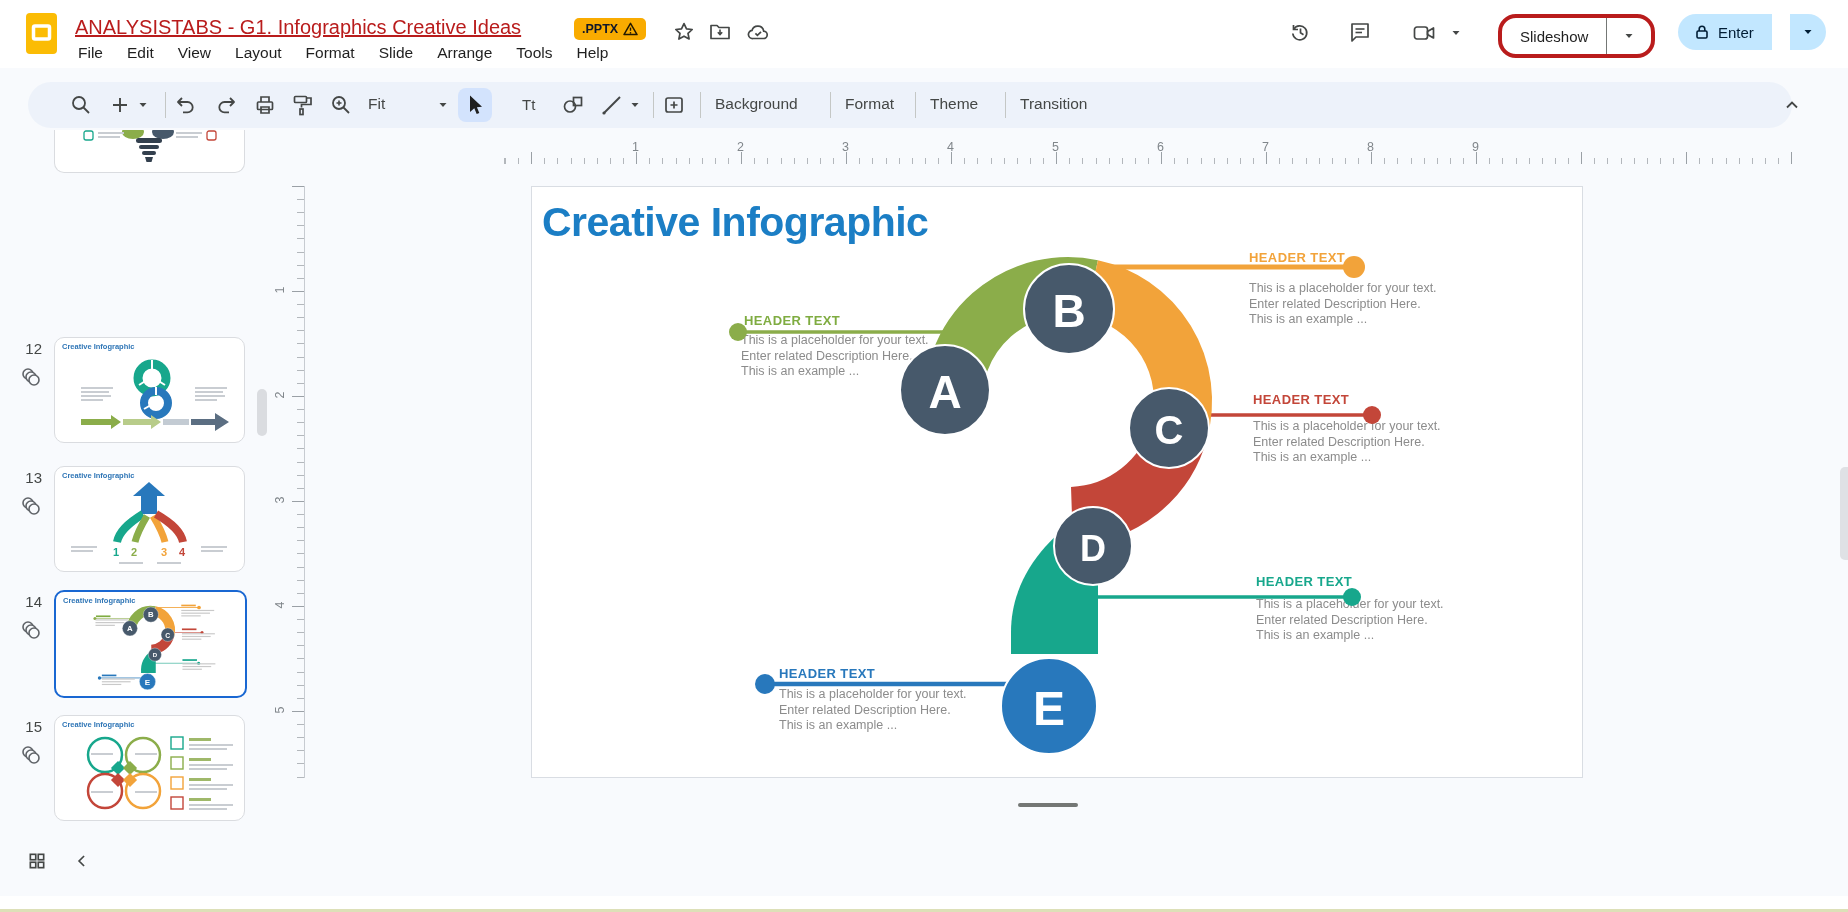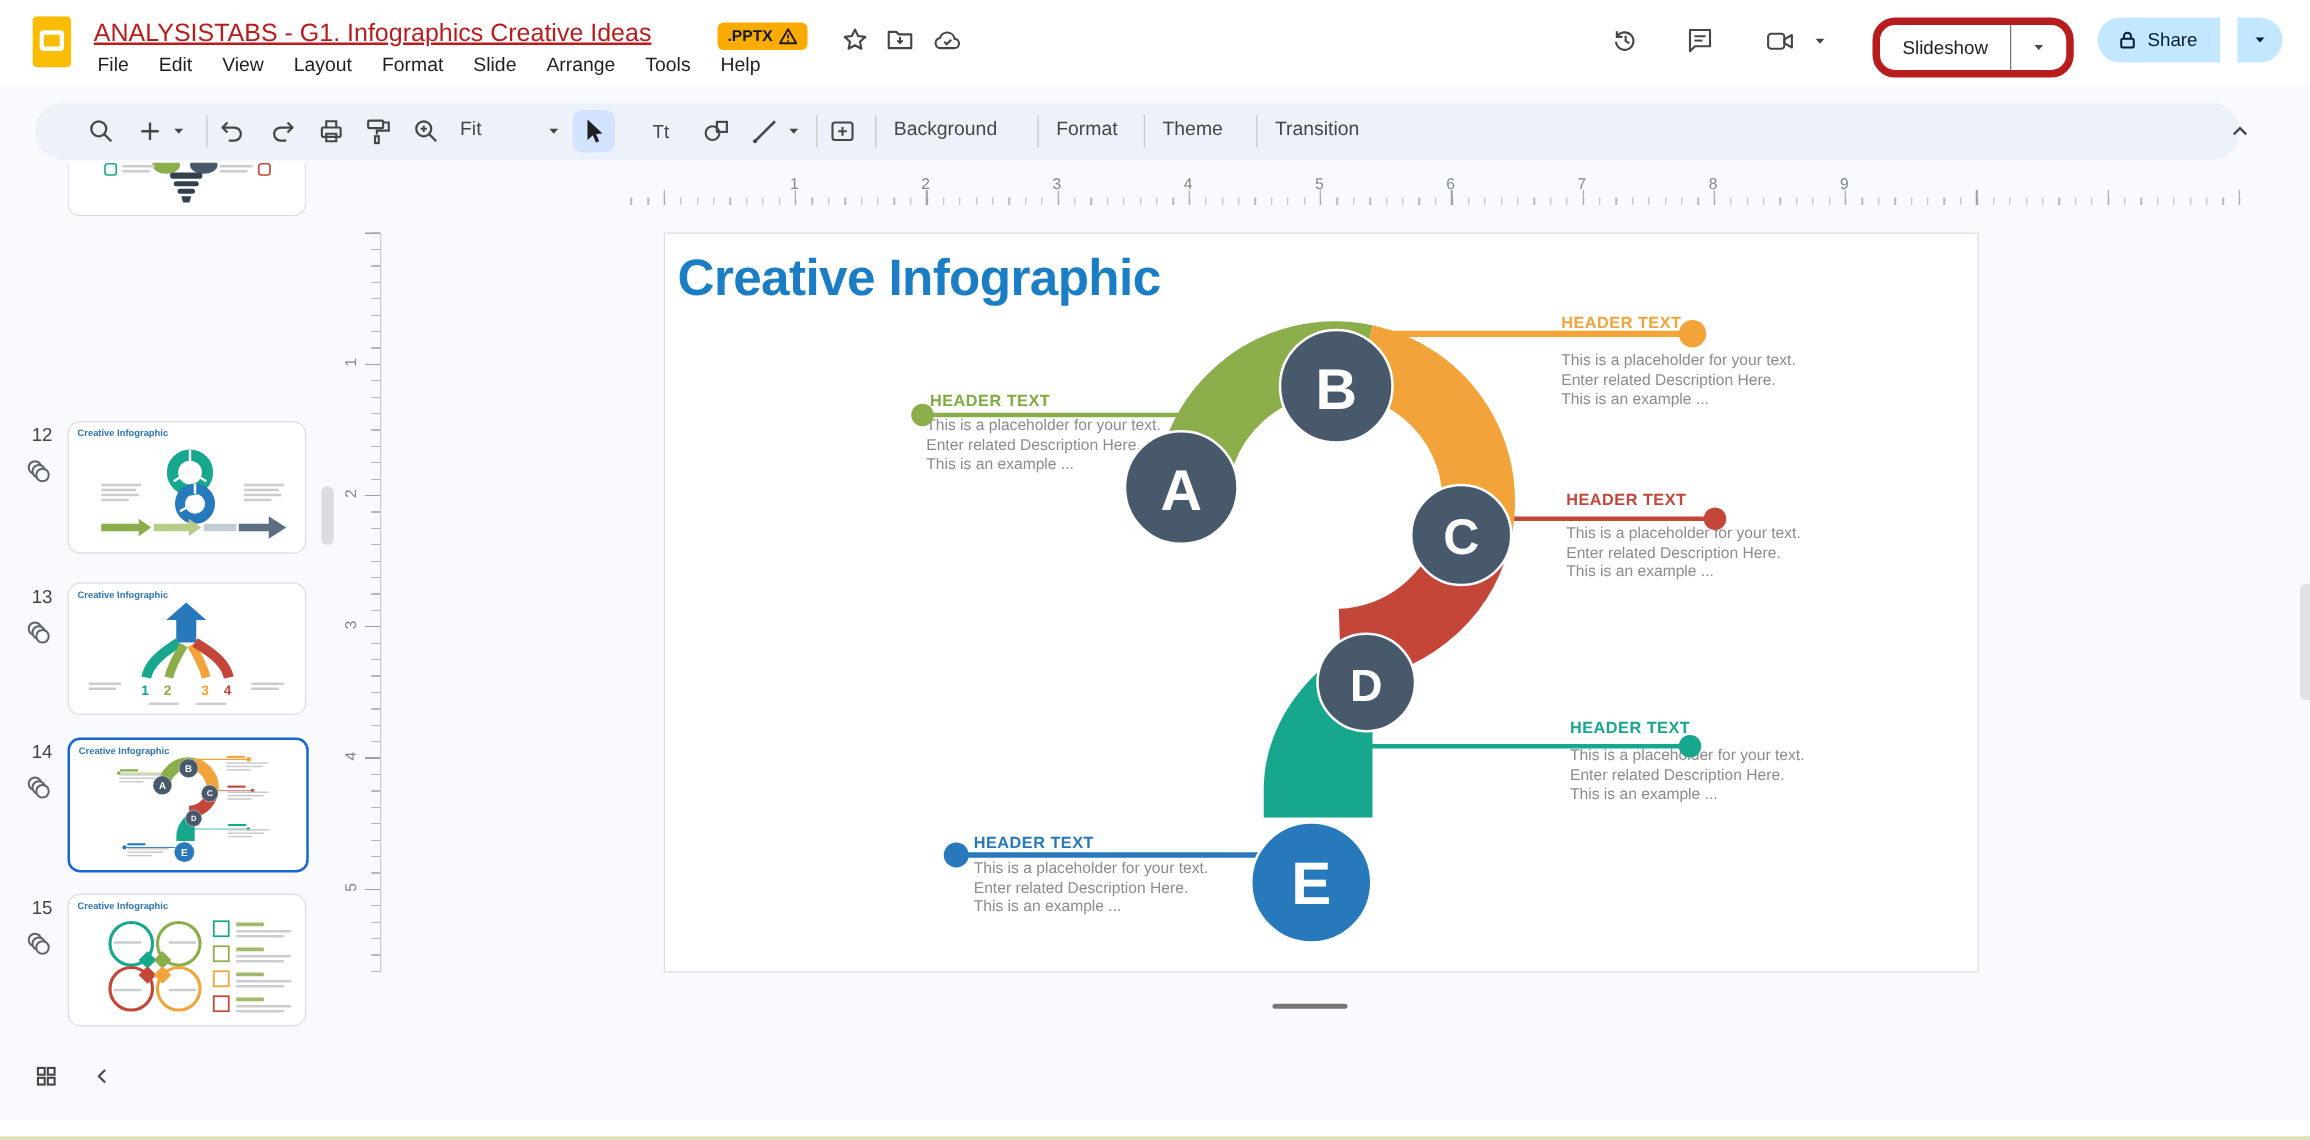--- a/index.html
+++ b/index.html
@@ -18,21 +18,21 @@
   .tb-ic{width:24px;height:24px;color:#444746;}
   #star-w{left:672px;top:20px;}
   #folder-w{left:708px;top:20px;}
   #cloud-w{left:746px;top:20px;}
   #menubar{left:66px;top:42px;display:flex;}
   .menu-item{font-size:15.5px;color:#1F1F1F;padding:2px 12px;border-radius:6px;cursor:default;}
   #hist-w{left:1288px;top:20px;}
   #comment-w{left:1348px;top:20px;}
   #cam-w{left:1412px;top:21px;}
   #cam-caret{left:1450px;top:27px;}
-  #slideshow-btn{left:1498px;top:14px;height:36px;border:6px solid #b91c1c;border-radius:18px;
+  #slideshow-btn{left:1498px;top:14px;height:36px;border:4px solid #b91c1c;border-radius:18px;
       display:flex;align-items:center;background:#fff;}
   #slideshow-label{padding:0 18px;font-size:15px;color:#1F1F1F;}
   #slideshow-drop{border-left:1px solid #747775;height:36px;width:44px;display:flex;
       align-items:center;justify-content:center;}
   #share-btn{left:1678px;top:14px;height:36px;background:#C2E7FF;border-radius:18px 0 0 18px;
       display:flex;align-items:center;gap:8px;padding:0 18px 0 16px;}
   #share-label{font-size:15px;font-weight:500;color:#001D35;}
   #share-drop{left:1790px;top:14px;width:36px;height:36px;background:#C2E7FF;
       border-radius:0 18px 18px 0;display:flex;align-items:center;justify-content:center;}
 
@@ -186,21 +186,21 @@
         <svg width="12" height="12" viewBox="0 0 12 12">
             <path d="M2.5 4l3.5 4 3.5-4z" fill="#444746"></path>
           </svg>
       </div>
     </div>
     <div id="share-btn" class="abs">
       <svg width="16" height="16" viewBox="0 0 16 16">
         <rect x="3" y="7" width="10" height="7" rx="1.2" fill="none" stroke="#001D35" stroke-width="1.6"></rect>
         <path d="M5.2 7V5a2.8 2.8 0 0 1 5.6 0v2" fill="none" stroke="#001D35" stroke-width="1.6"></path>
       </svg>
-      <span id="share-label">Share</span>
+      <span id="share-label">Enter</span>
     </div>
     <div id="share-drop" class="abs">
       <svg width="12" height="12" viewBox="0 0 12 12">
           <path d="M2.5 4l3.5 4 3.5-4z" fill="#001D35"></path>
         </svg>
     </div>
   </div>
 
   <div id="toolbar" class="abs">
     <svg class="tl-ic" style="left:41px" viewBox="0 0 24 24">

